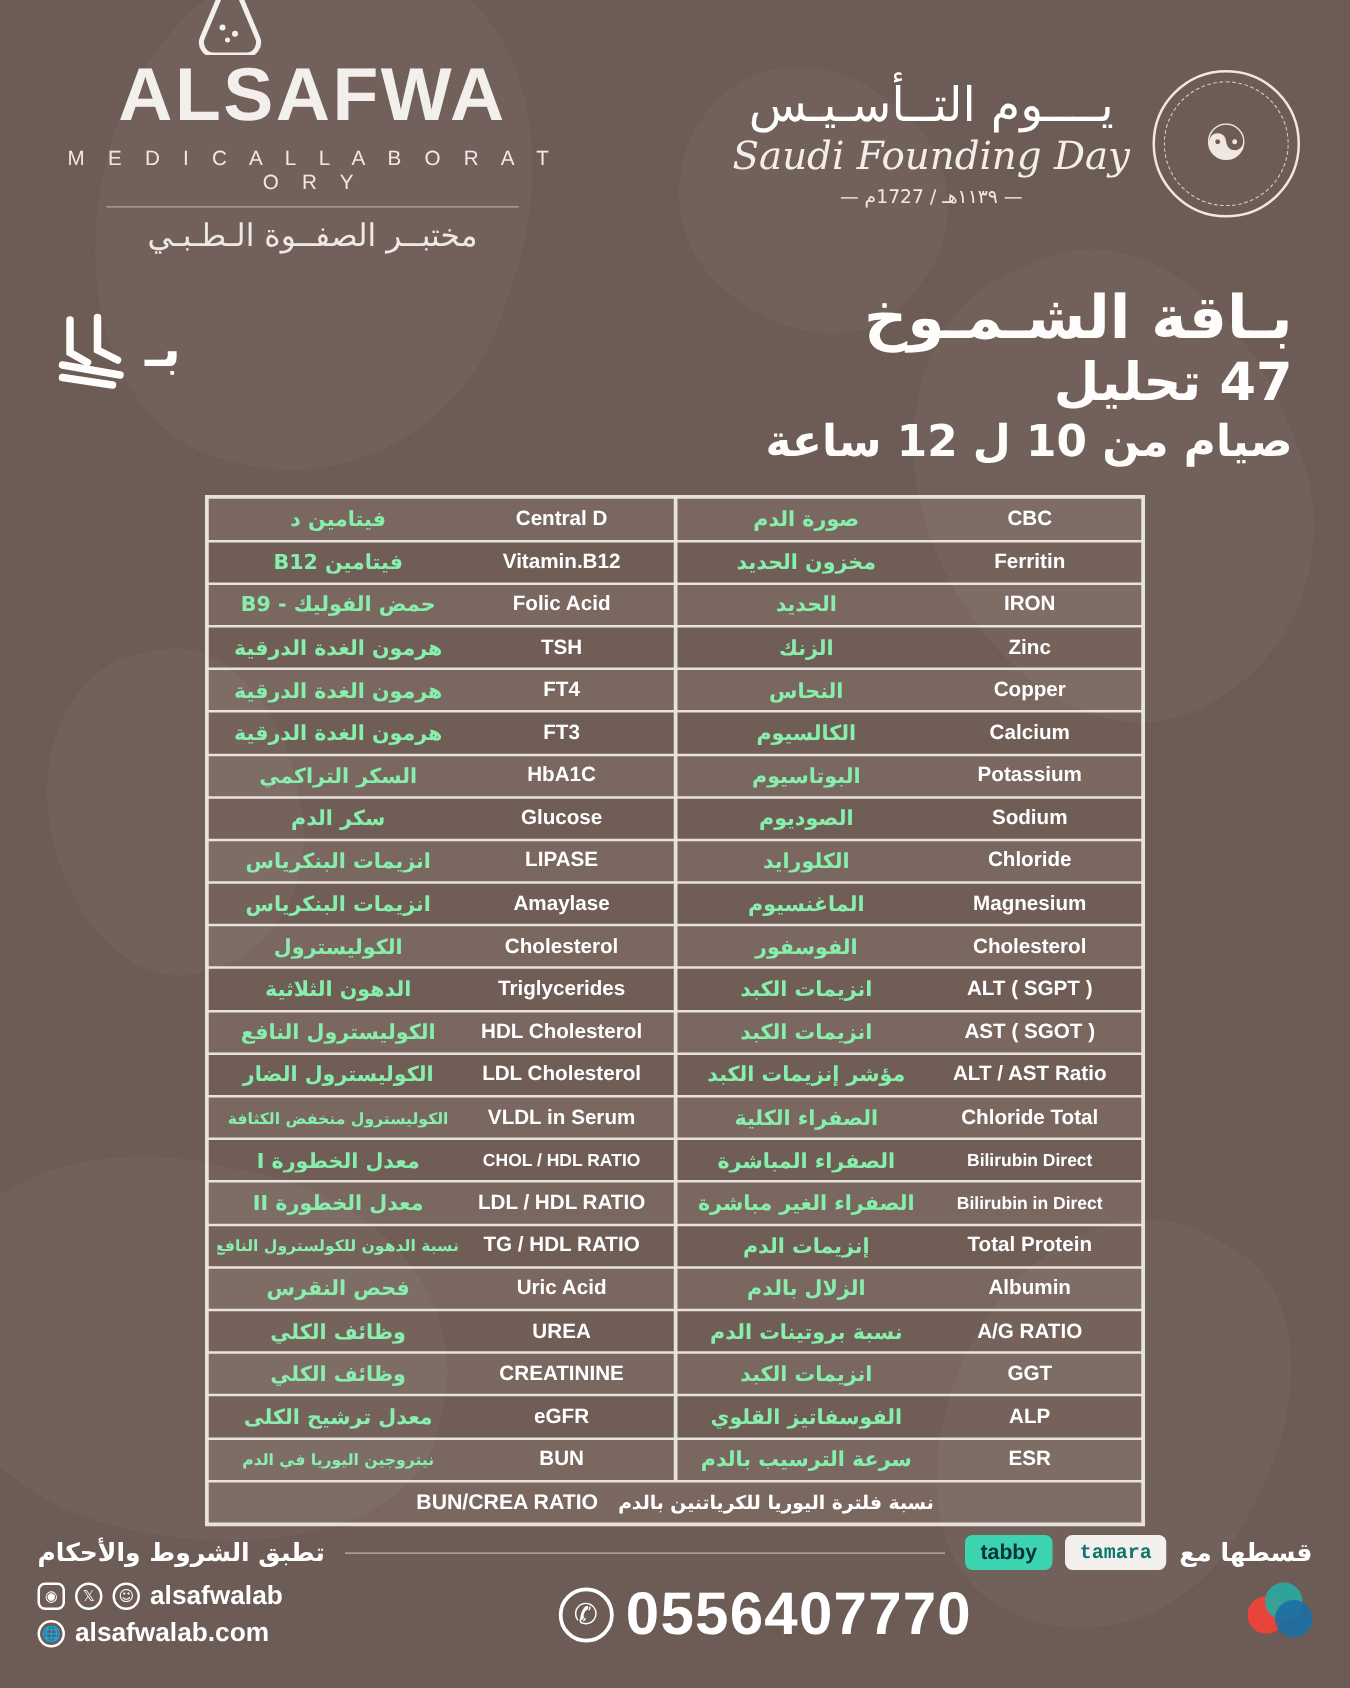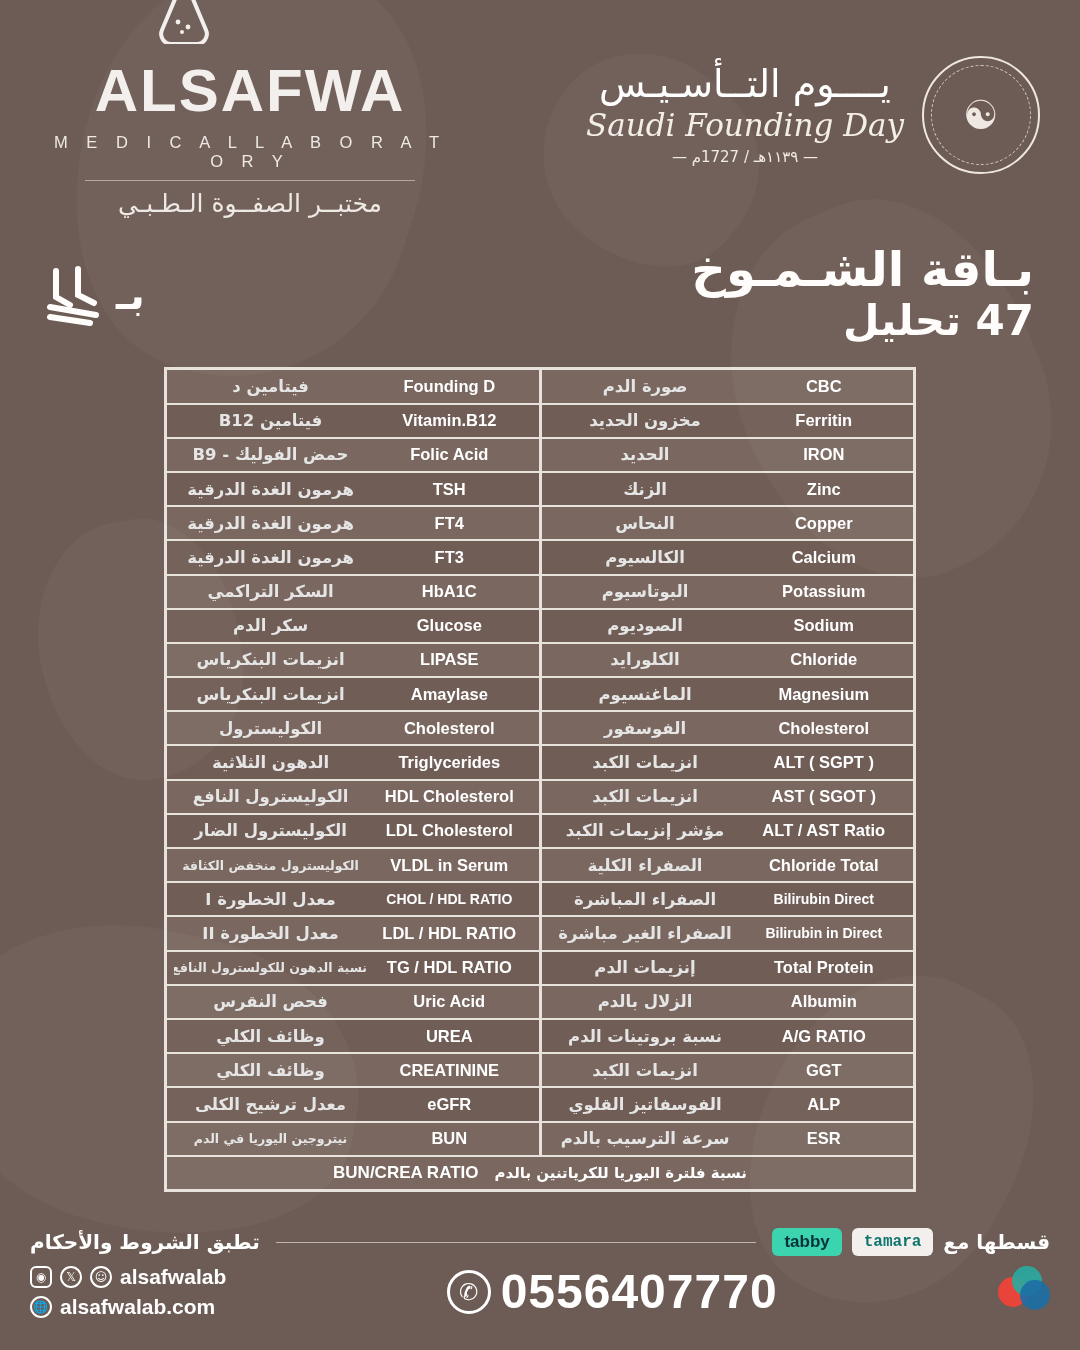--- a/index.html
+++ b/index.html
@@ -41,21 +41,20 @@
   .logo-block { width: 420px; text-align: center; }
   .logo-main {
     font-size: 60px;
     font-weight: bold;
     letter-spacing: 2px;
     line-height: 1;
     color: #f3efec;
     font-family: "Liberation Sans", sans-serif;
     position: relative;
     display: inline-block;
-    margin-top: 15px;
   }
   .logo-flask {
     position: absolute;
     left: 148px;
     top: -36px;
     width: 72px;
     height: 80px;
   }
   .logo-sub {
     font-size: 16.5px;
@@ -197,21 +196,21 @@
     font-family: "Liberation Sans", sans-serif;
     direction: ltr;
     white-space: nowrap;
     overflow: hidden;
   }
   .row .ar {
     flex: 1;
     text-align: center;
     font-size: 16.5px;
     font-weight: bold;
-    color: #e5e5e5;
+    color: #86efac;
     white-space: nowrap;
     overflow: hidden;
   }
   .row .ar.small { font-size: 12.5px; }
   .row .en.small { font-size: 14px; }
   .full-row {
     display: flex;
     align-items: center;
     justify-content: center;
     gap: 16px;
@@ -326,20 +325,21 @@
       <span class="price-pre">بـ</span>
       <svg class="riyal" viewBox="0 0 60 64">
         <path d="M10 8 L10 34 L24 42" stroke="#fffdfb" stroke-width="6" fill="none" stroke-linecap="round"></path>
         <path d="M32 6 L32 32 L48 40" stroke="#fffdfb" stroke-width="6" fill="none" stroke-linecap="round"></path>
         <path d="M4 44 L50 52" stroke="#fffdfb" stroke-width="6" stroke-linecap="round"></path>
         <path d="M4 54 L44 60" stroke="#fffdfb" stroke-width="6" stroke-linecap="round"></path>
       </svg>
     </div>
   </div>
 
+  <div class="fasting">صيام من 10 ل 12 ساعة</div>
 
   <div class="table-card">
     <div class="cols">
       <div class="col" id="col-right">
           <div class="row">
             <span class="en">CBC</span>
             <span class="ar">صورة الدم</span>
           </div>
           <div class="row">
             <span class="en">Ferritin</span>
@@ -425,21 +425,21 @@
             <span class="en">ALP</span>
             <span class="ar">الفوسفاتيز القلوي</span>
           </div>
           <div class="row">
             <span class="en">ESR</span>
             <span class="ar">سرعة الترسيب بالدم</span>
           </div>
         </div>
       <div class="col" id="col-left">
           <div class="row">
-            <span class="en">Founding D</span>
+            <span class="en">Central D</span>
             <span class="ar">فيتامين د</span>
           </div>
           <div class="row">
             <span class="en">Vitamin.B12</span>
             <span class="ar">فيتامين B12</span>
           </div>
           <div class="row">
             <span class="en">Folic Acid</span>
             <span class="ar">حمض الفوليك - B9</span>
           </div>

